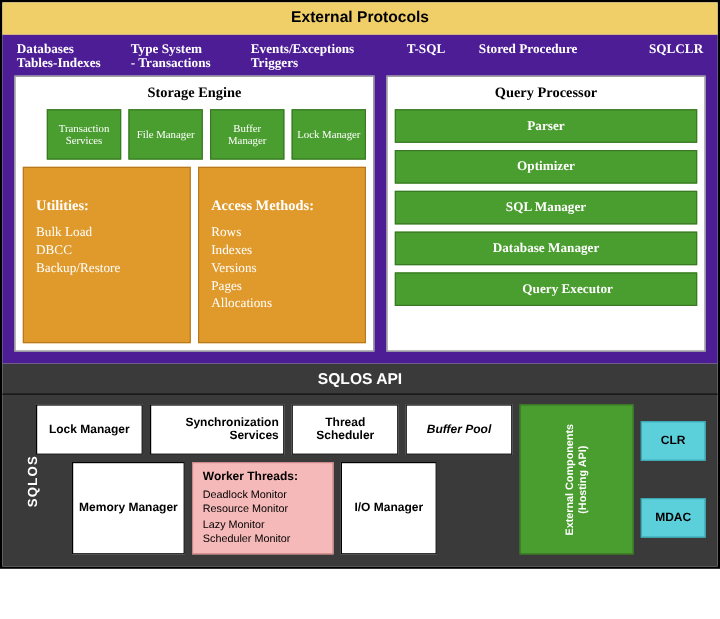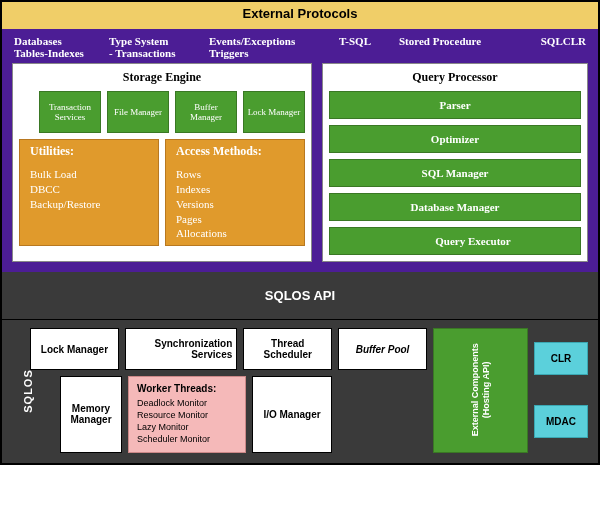--- a/index.html
+++ b/index.html
@@ -26,46 +26,46 @@
   
   
   .storage { flex: 0 0 300px; background: #fff; border: 1px solid #888; padding: 6px; color: #000; }
   .panel-title { text-align: center; font-size: 12px; font-weight: bold; margin-bottom: 6px; }
   
   .green-boxes-row { display: flex; gap: 6px; margin-bottom: 6px; padding-left: 20px; }
   .green-pair { flex: 1; display: flex; gap: 6px; }
   .green-sm { flex: 1; background: #4a9d2f; border: 1px solid #3a7824; color: #fff; font-size: 9px; text-align: center; padding: 10px 2px; display: flex; align-items: center; justify-content: center; }
   
   .orange-row { display: flex; gap: 6px; }
-  .orange-box { flex: 1; background: #e09a2c; border: 1px solid #b87820; color: #fff; padding: 4px 10px; font-size: 11px; }
+  .orange-box { flex: 1; background: #e09a2c; border: 1px solid #b87820; color: #fff; padding: 24px 10px; font-size: 11px; }
   .orange-title { font-size: 12px; font-weight: bold; margin-bottom: 8px; }
   .orange-list div { line-height: 1.35; }
   
   
   .query { flex: 1; background: #fff; border: 1px solid #888; padding: 6px; color: #000; }
   .green-bar { background: #4a9d2f; border: 1px solid #3a7824; color: #fff; font-size: 11px; text-align: center; padding: 7px 4px; margin-bottom: 6px; font-weight: bold; }
   .green-bar:last-child { margin-bottom: 0; padding-left: 40px; }
   
   
-  .sqlos-api { background: #3a3a3a; color: #fff; text-align: center; font-size: 13px; font-weight: bold; padding: 16px 0; border-bottom: 1px solid #000; }
+  .sqlos-api { background: #3a3a3a; color: #fff; text-align: center; font-size: 13px; font-weight: bold; padding: 5px 0; border-bottom: 1px solid #000; }
   
   
   .bottom { background: #3a3a3a; padding: 8px 10px 10px 28px; position: relative; }
   .sqlos-label { position: absolute; left: 4px; top: 50%; transform: translateY(-50%) rotate(-90deg); transform-origin: center; color: #fff; font-size: 11px; font-weight: bold; letter-spacing: 1px; }
   
   .bottom-grid { display: flex; gap: 6px; }
   .bottom-left { flex: 1; }
   .row1 { display: flex; gap: 6px; margin-bottom: 6px; }
   .row2 { display: flex; gap: 6px; }
   .wbox { background: #fff; border: 1px solid #000; color: #000; font-size: 10px; font-weight: bold; text-align: center; padding: 9px 4px; display: flex; align-items: center; justify-content: center; }
   .wbox.lock { flex: 1; }
   .wbox.sync { flex: 1.3; text-align: right; }
   .wbox.thread { flex: 1; }
   .wbox.pool { flex: 1; font-style: italic; }
-  .wbox.mem { width: 62px; margin-left: 30px; }
+  .wbox.mem { width: 94px; margin-left: 30px; }
   .wbox.io { width: 80px; flex: 0 0 80px; }
   
   .pink-box { background: #f5b9b9; border: 1px solid #cc8888; color: #000; font-size: 9px; padding: 6px 8px; flex: 0 0 118px; }
   .pink-title { font-size: 10px; font-weight: bold; margin-bottom: 3px; }
   .pink-list div { line-height: 1.35; }
   
   .ext-col { flex: 0 0 30px; background: #4a9d2f; border: 1px solid #3a7824; color: #fff; display: flex; align-items: center; justify-content: center; }
   .ext-text { transform: rotate(-90deg); font-size: 9px; font-weight: bold; white-space: nowrap; text-align: center; line-height: 1.2; }
   
   .side-col { flex: 0 0 54px; display: flex; flex-direction: column; justify-content: space-around; gap: 2px; }

